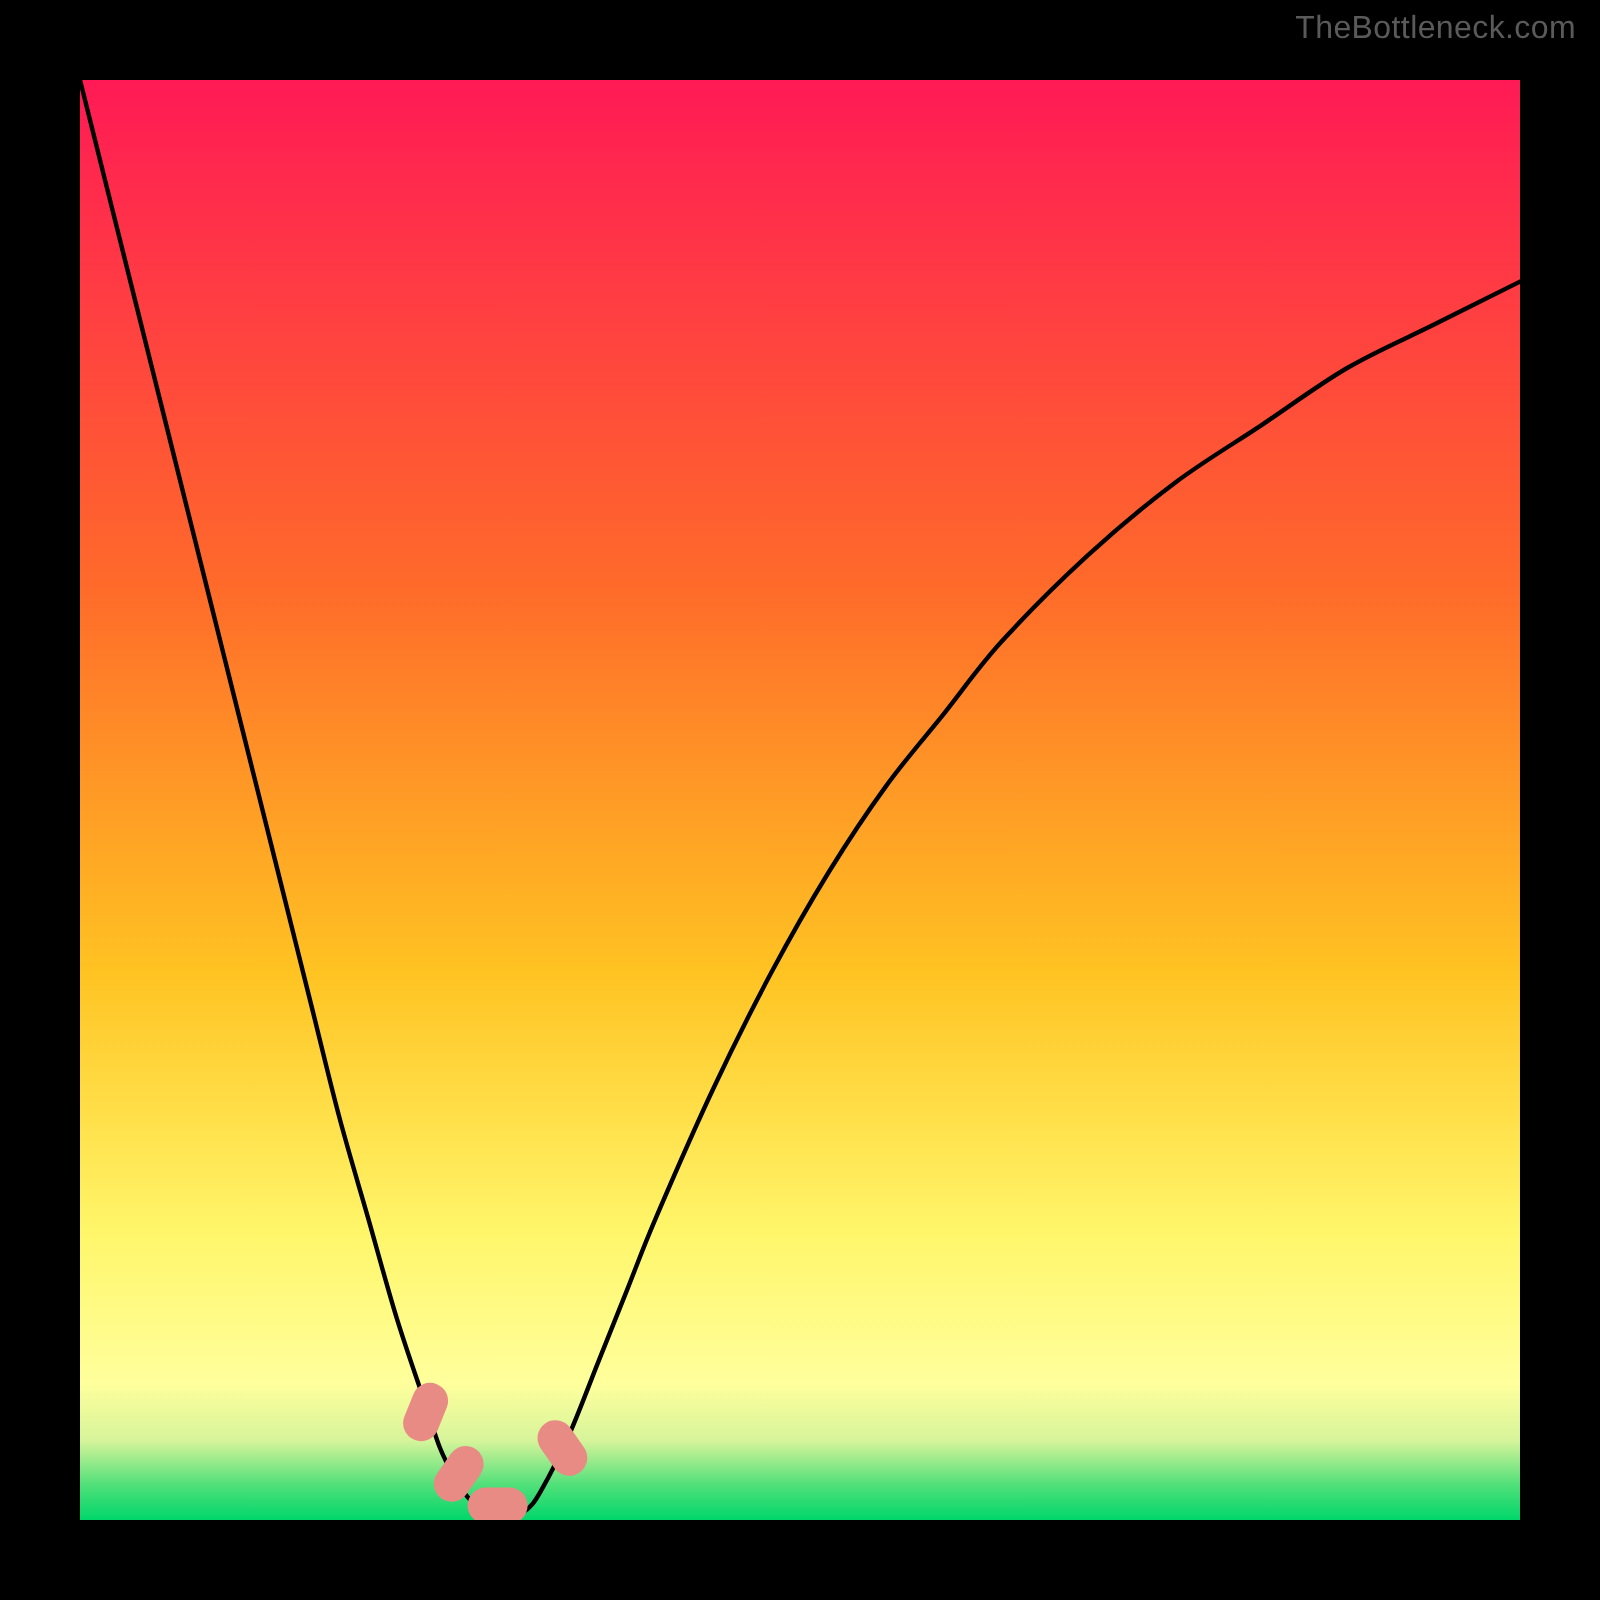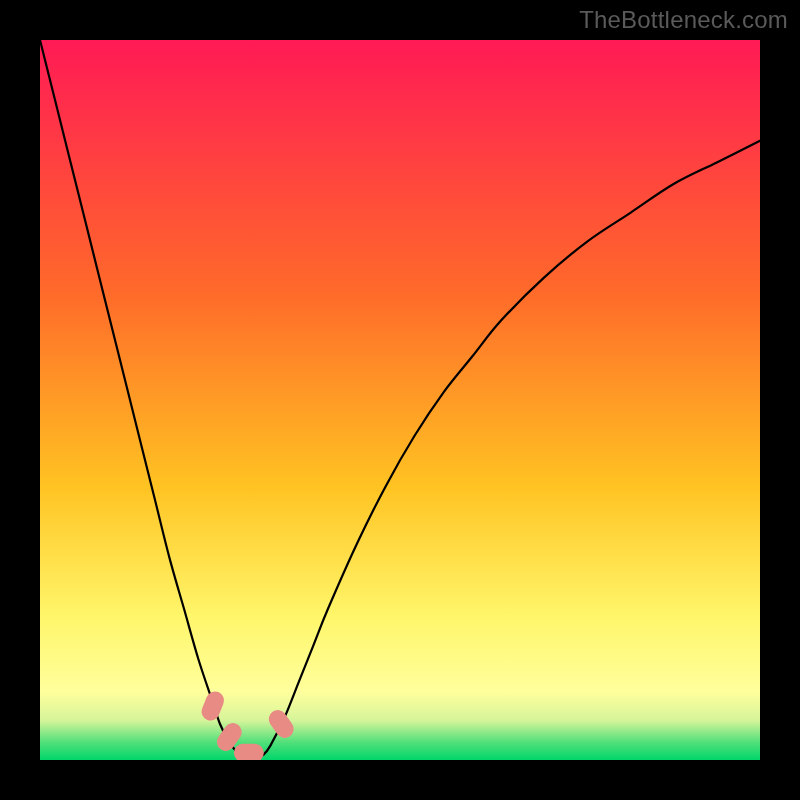--- a/index.html
+++ b/index.html
@@ -23,21 +23,21 @@
     left: 40px;
     top: 40px;
     width: 720px;
     height: 720px;
   }
   #watermark {
     position: absolute;
     top: 6px;
     right: 12px;
     color: #5a5a5a;
-    font-size: 24px;
+    font-size: 16px;
     letter-spacing: 0.2px;
     font-weight: 400;
   }
 </style>
 </head>
 <body>
 
 <div id="frame">
   <div id="watermark">TheBottleneck.com</div>
   <svg id="plot" viewBox="0 0 720 720" preserveAspectRatio="none">

